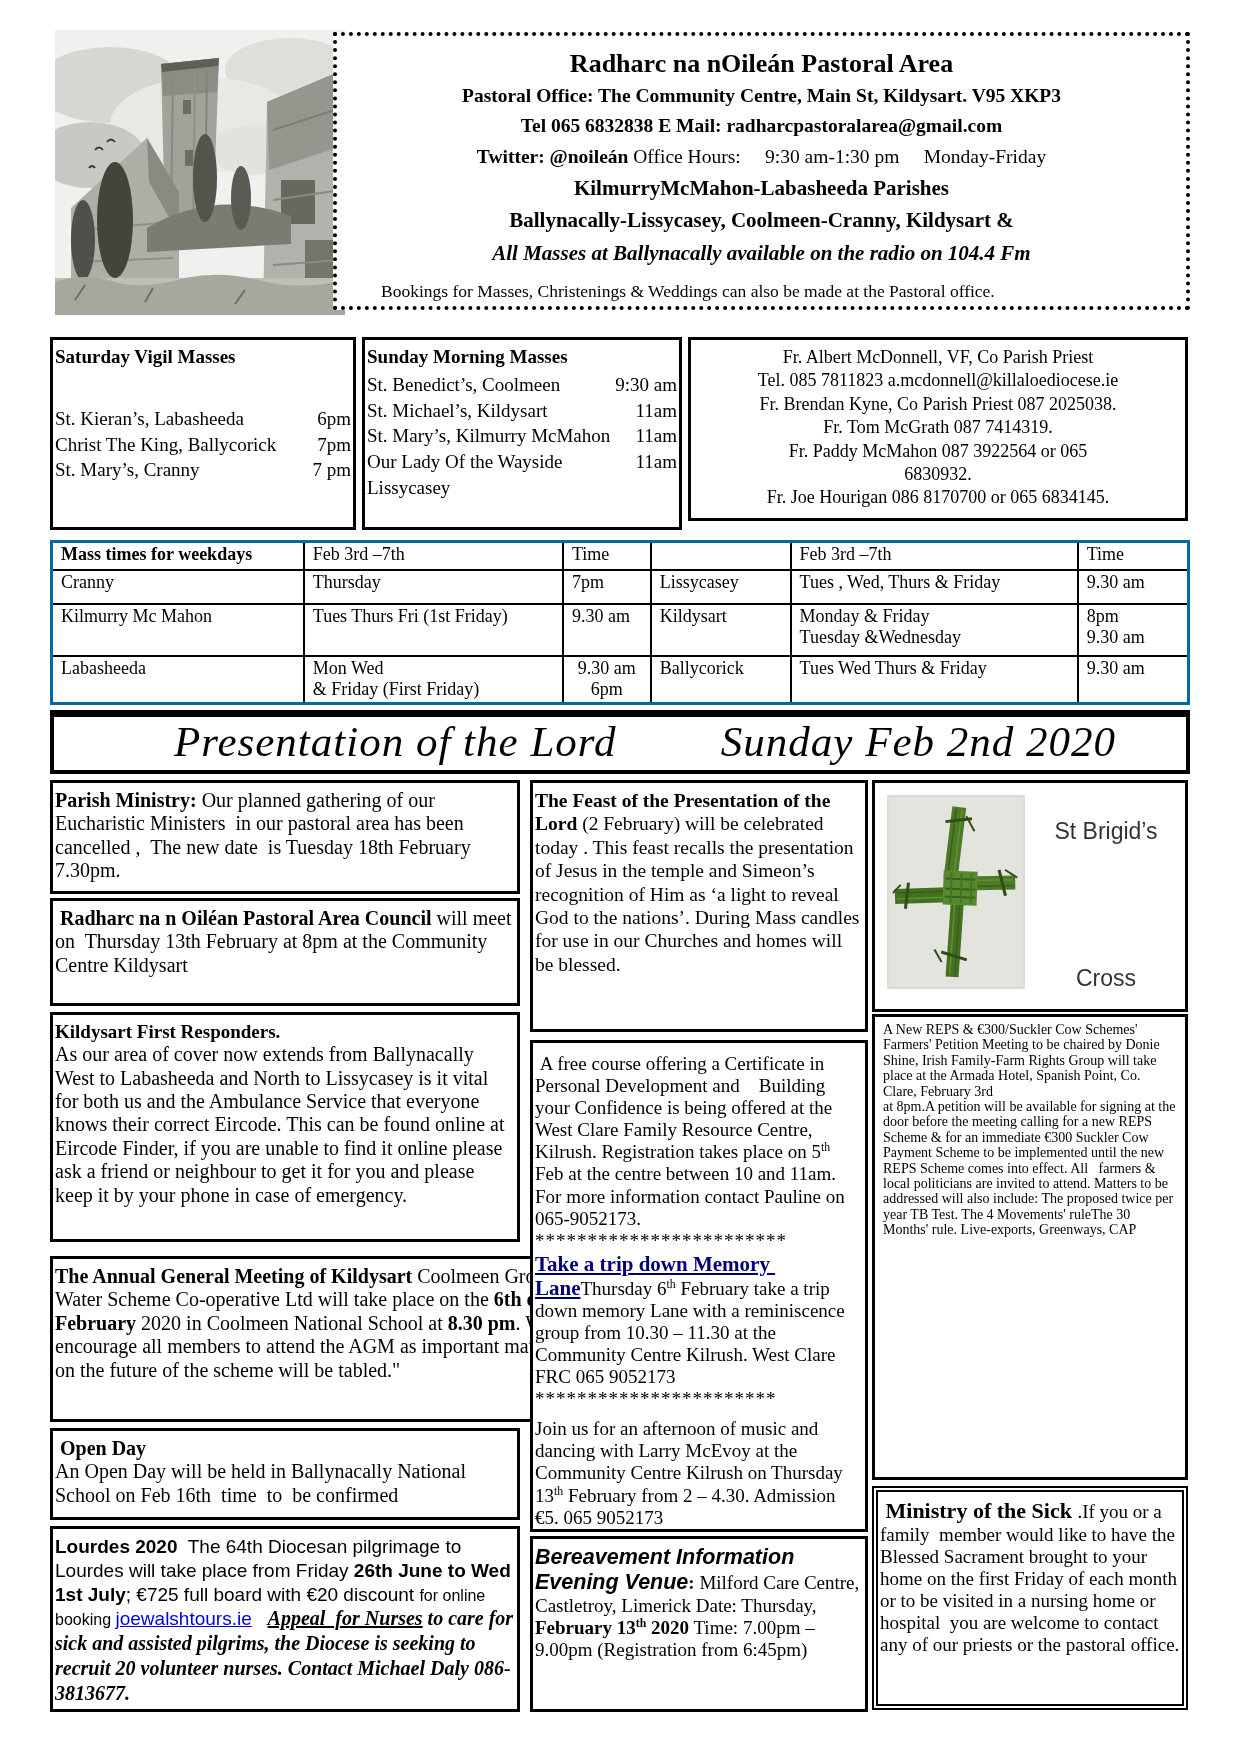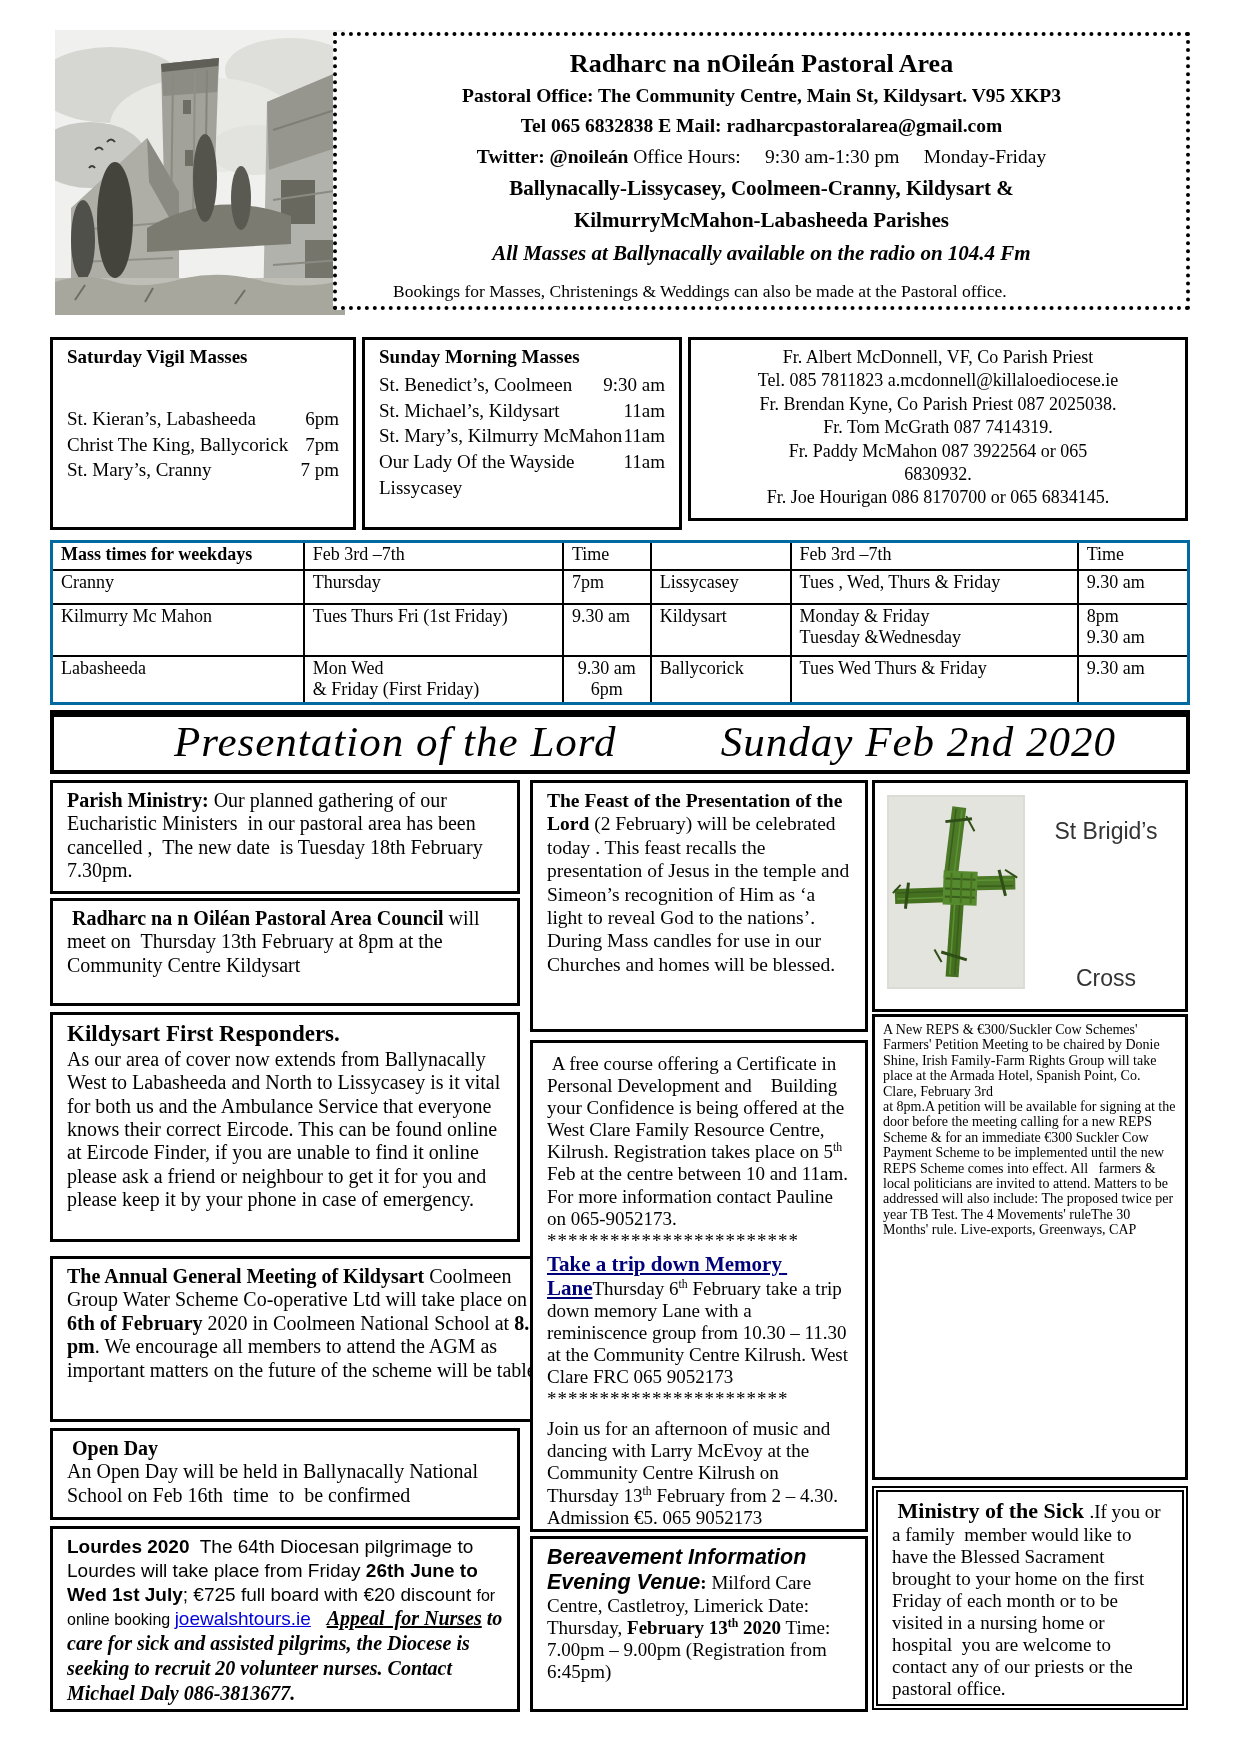--- a/index.html
+++ b/index.html
@@ -1,21 +1,21 @@
 <!DOCTYPE html>
 <html><head>
 <meta charset="utf-8">
 <style>
   html,body{margin:0;padding:0;background:#888;}
   #page{
     position:relative;width:1235px;height:1748px;background:#ffffff;
     font-family:"Liberation Serif",serif;color:#000;margin:0 auto;overflow:hidden;
   }
   .abs{position:absolute;box-sizing:border-box;}
-  .box{position:absolute;box-sizing:border-box;border:3px solid #000;background:#fff;padding:6px 14px;overflow:hidden;}
+  .box{position:absolute;box-sizing:border-box;border:3px solid #000;background:#fff;padding:6px 2px;overflow:hidden;}
   .dotted{border:4px dotted #000;}
   .dbl{border:6px double #000;}
   .p{white-space:pre-wrap;font-size:20px;line-height:1.17;}
   .p19{font-size:19px;line-height:1.16;}
   .p18{font-size:14px;line-height:1.1;}
   .b{font-weight:bold;}
   .i{font-style:italic;}
   .u{text-decoration:underline;}
   .bi{font-weight:bold;font-style:italic;}
   .sup{vertical-align:super;font-size:0.62em;}
@@ -93,22 +93,22 @@
       <line x1="90" y1="272" x2="98" y2="258" stroke="#6e6e66" stroke-width="2"></line>
       <line x1="180" y1="274" x2="190" y2="260" stroke="#6e6e66" stroke-width="2"></line>
     </svg>
   </div>
 
   <div class="box dotted center" style="left:333px;top:32px;width:857px;height:278px;padding-top:10px;">
     <div class="hdr-title">Radharc na nOileán Pastoral Area</div>
     <div class="hdr-line">Pastoral Office: The Community Centre, Main St, Kildysart. V95 XKP3</div>
     <div class="hdr-line">Tel 065 6832838  E Mail: radharcpastoralarea@gmail.com</div>
     <div class="hdr-line-n"><span class="b">Twitter: @noileán</span><span> Office Hours:     9:30 am-1:30 pm     Monday-Friday</span></div>
+    <div class="hdr-line" style="font-size:21px;">KilmurryMcMahon-Labasheeda Parishes</div>
     <div class="hdr-line" style="font-size:21px;">Ballynacally-Lissycasey, Coolmeen-Cranny, Kildysart &amp;</div>
-    <div class="hdr-line" style="font-size:21px;">KilmurryMcMahon-Labasheeda Parishes</div>
     <div class="hdr-line i" style="font-size:21px;">All Masses at Ballynacally available on the radio on 104.4 Fm</div>
     <div style="height:10px;"></div>
     <div class="hdr-bk">Bookings for Masses, Christenings &amp; Weddings can also be made at the Pastoral office.</div>
     <div class="hdr-bk">Contact Liza at 065 6832838 or email radharcpastoralarea@gmail.com</div>
   </div>
 
   <div class="box" style="left:50px;top:337px;width:306px;height:193px;">
     <div class="masstitle">Saturday Vigil Masses</div>
     <div style="height:34px;"></div>
     <div class="massrow">
@@ -214,21 +214,21 @@
 
   <div class="box" style="left:50px;top:780px;width:470px;height:114px;">
     <div class="p"><span class="b">Parish Ministry: </span><span>Our planned gathering of our Eucharistic Ministers  in our pastoral area has been cancelled ,  The new date  is Tuesday 18th February 7.30pm.</span></div>
   </div>
 
   <div class="box" style="left:50px;top:898px;width:470px;height:108px;">
     <div class="p"><span class="b"> Radharc na n Oiléan Pastoral Area Council</span><span> will meet on  Thursday 13th February at 8pm at the Community Centre Kildysart</span></div>
   </div>
 
   <div class="box" style="left:50px;top:1012px;width:470px;height:230px;">
-    <div class="p b" style="font-size:23px;">Kildysart First Responders.</div>
+    <div class="p b" style="font-size:19px;">Kildysart First Responders.</div>
     <div class="p">As our area of cover now extends from Ballynacally West to Labasheeda and North to Lissycasey is it vital for both us and the Ambulance Service that everyone knows their correct Eircode. This can be found online at Eircode Finder, if you are unable to find it online please ask a friend or neighbour to get it for you and please keep it by your phone in case of emergency.</div>
   </div>
 
   <div class="box" style="left:50px;top:1256px;width:526px;height:166px;">
     <div class="p"><span class="b">The Annual General Meeting of Kildysart </span><span>Coolmeen Group Water Scheme Co-operative Ltd will take place on the </span><span class="b">6th of February</span><span> 2020 in Coolmeen National School at </span><span class="b">8.30 pm</span><span>. We encourage all members to attend the AGM as important matters on the future of the scheme will be tabled."</span></div>
   </div>
 
   <div class="box" style="left:50px;top:1428px;width:470px;height:92px;">
     <div class="p b"> Open Day</div>
     <div class="p">An Open Day will be held in Ballynacally National School on Feb 16th  time  to  be confirmed</div>

